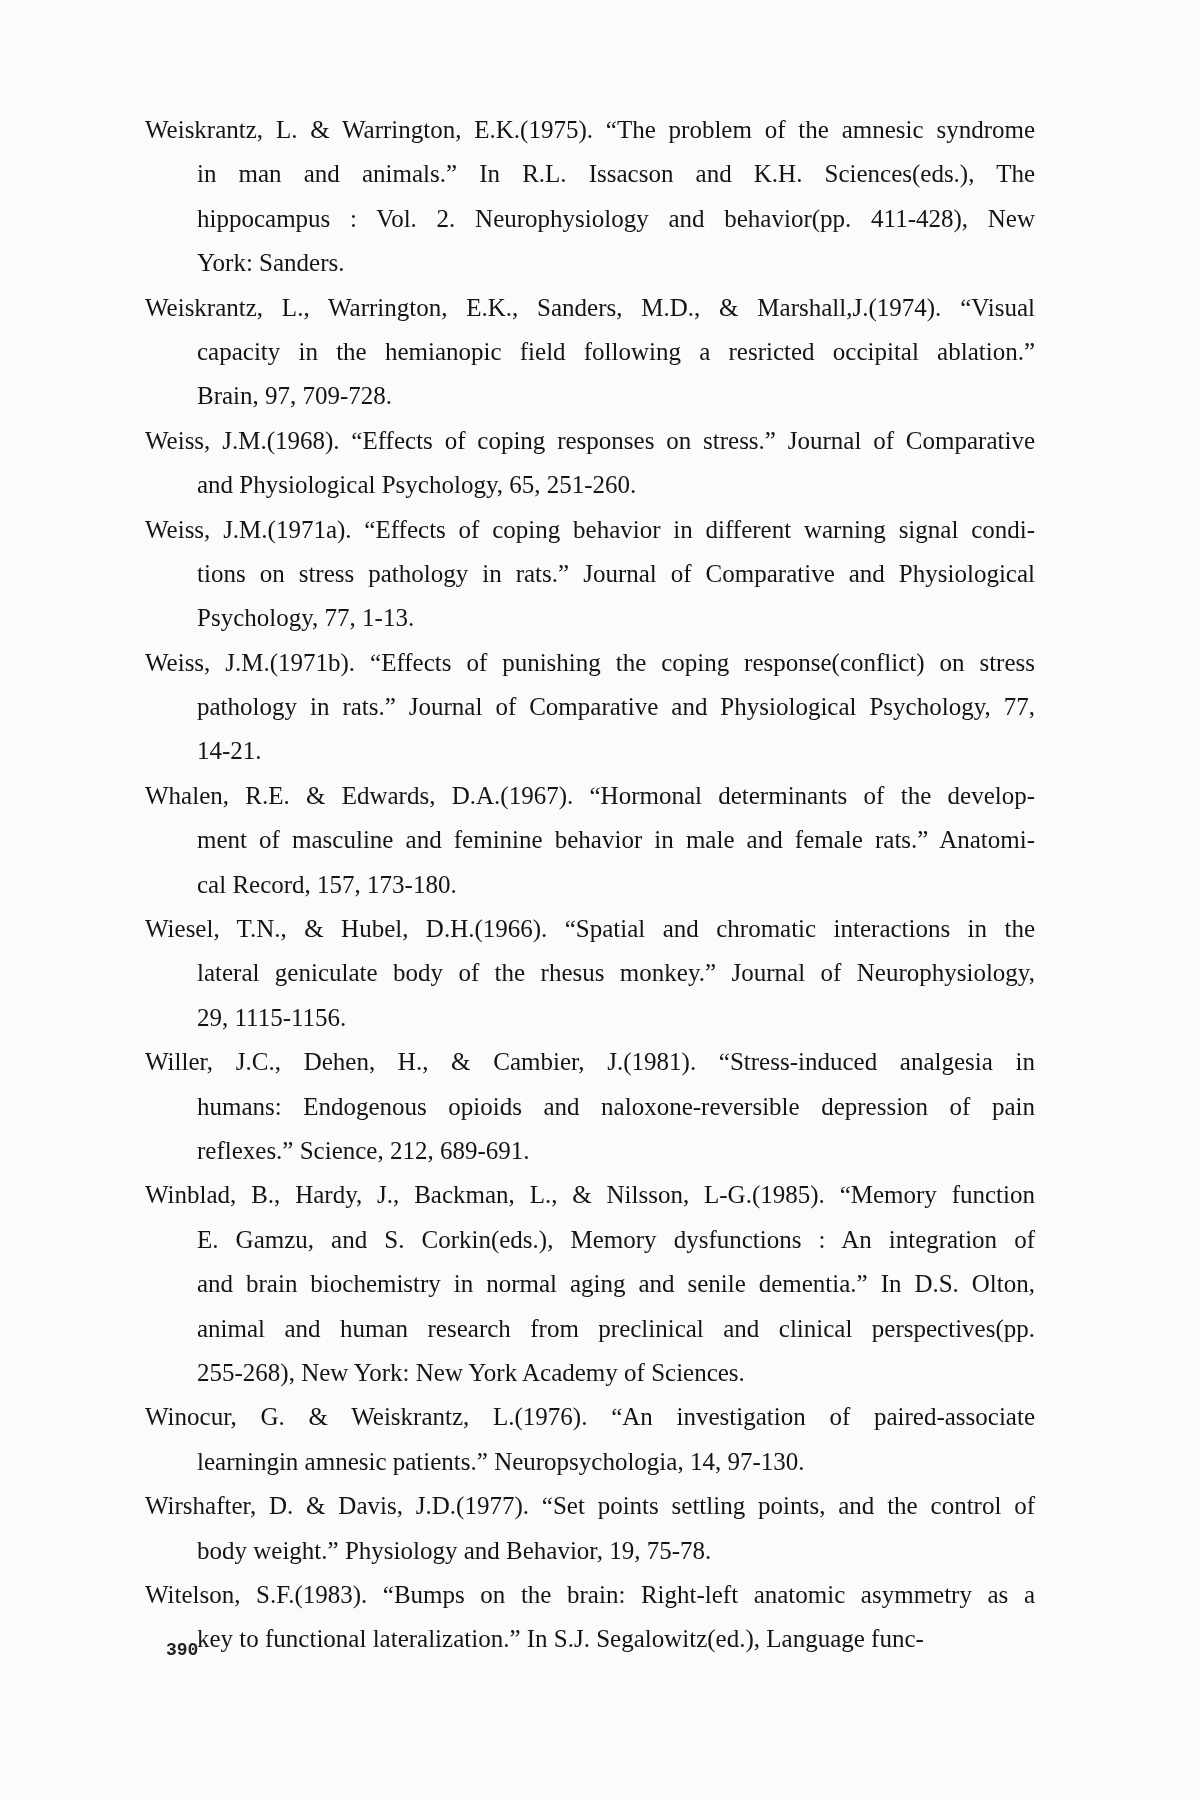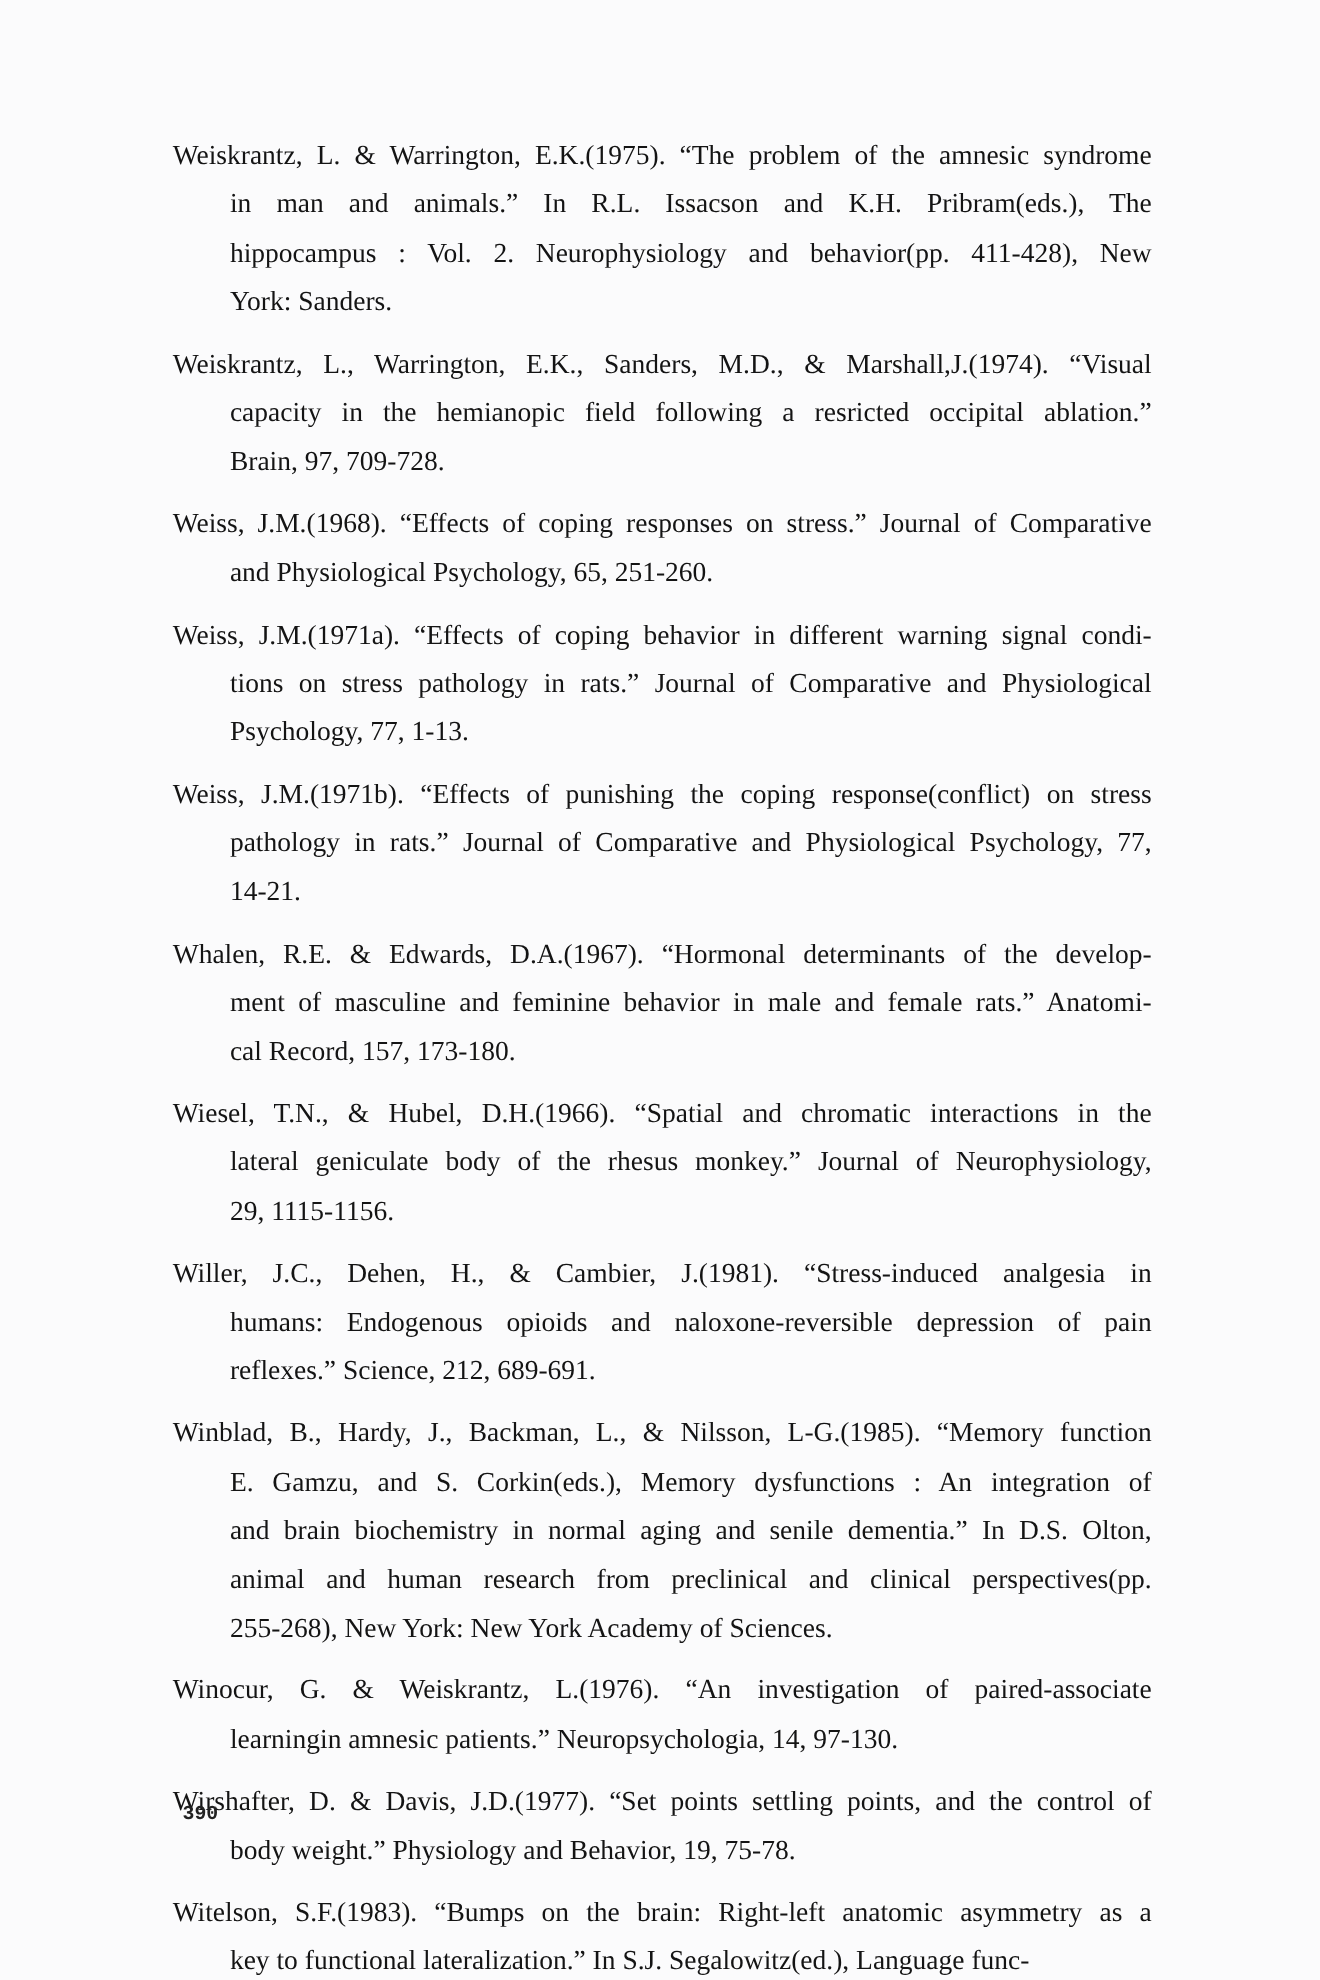--- a/index.html
+++ b/index.html
@@ -6,21 +6,21 @@
   body {
     width: 1200px; height: 1800px;
     background: #fbfbfc;
     position: relative;
     overflow: hidden;
     font-family: "Liberation Serif", "DejaVu Serif", serif;
     color: #141414;
   }
   .page { position: absolute; left: 0; top: 0; width: 1200px; height: 1800px; }
   .refs { position: absolute; left: 145px; top: 108px; width: 890px; }
-  .ref { margin: 12px; padding: 0; }
+  .ref { margin: 0; padding: 0; }
   .line {
     display: block;
     height: 44.4px;
     line-height: 44.4px;
     font-size: 25px;
     white-space: nowrap;
     text-align: justify;
     text-align-last: justify;
     transform-origin: left center;
   }
@@ -38,21 +38,21 @@
     color: #222;
   }
 </style>
 </head>
 <body>
 
 <div class="page">
   <div class="refs" id="refs">
       <div class="ref">
         <span class="line first"><span class="seg">Weiskrantz, L. &amp; Warrington, E.K.(1975). “The problem of the amnesic syndrome</span></span>
-        <span class="line cont"><span class="seg">in man and animals.” In R.L. Issacson and K.H. Pribram(eds.), </span><span class="seg it">The</span></span>
+        <span class="line cont"><span class="seg">in man and animals.” In R.L. Issacson and K.H. Sciences(eds.), </span><span class="seg it">The</span></span>
         <span class="line cont"><span class="seg it">hippocampus : Vol. 2. Neurophysiology and behavior</span><span class="seg">(pp. 411-428), New</span></span>
         <span class="line cont last"><span class="seg">York: Sanders.</span></span>
       </div>
       <div class="ref">
         <span class="line first"><span class="seg">Weiskrantz, L., Warrington, E.K., Sanders, M.D., &amp; Marshall,J.(1974). “Visual</span></span>
         <span class="line cont"><span class="seg">capacity in the hemianopic field following a resricted occipital ablation.”</span></span>
         <span class="line cont last"><span class="seg it">Brain</span><span class="seg">, 97, 709-728.</span></span>
       </div>
       <div class="ref">
         <span class="line first"><span class="seg">Weiss, J.M.(1968). “Effects of coping responses on stress.” </span><span class="seg it">Journal of Comparative</span></span>

